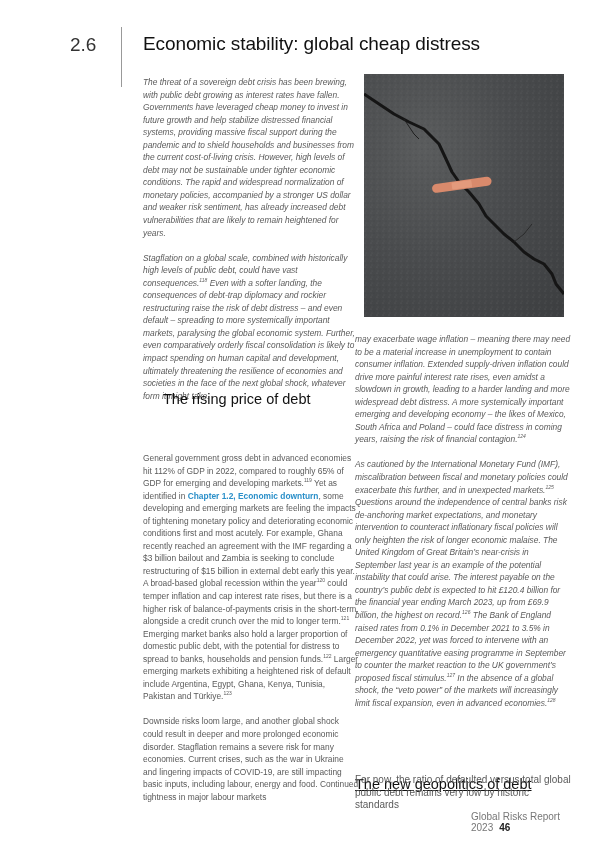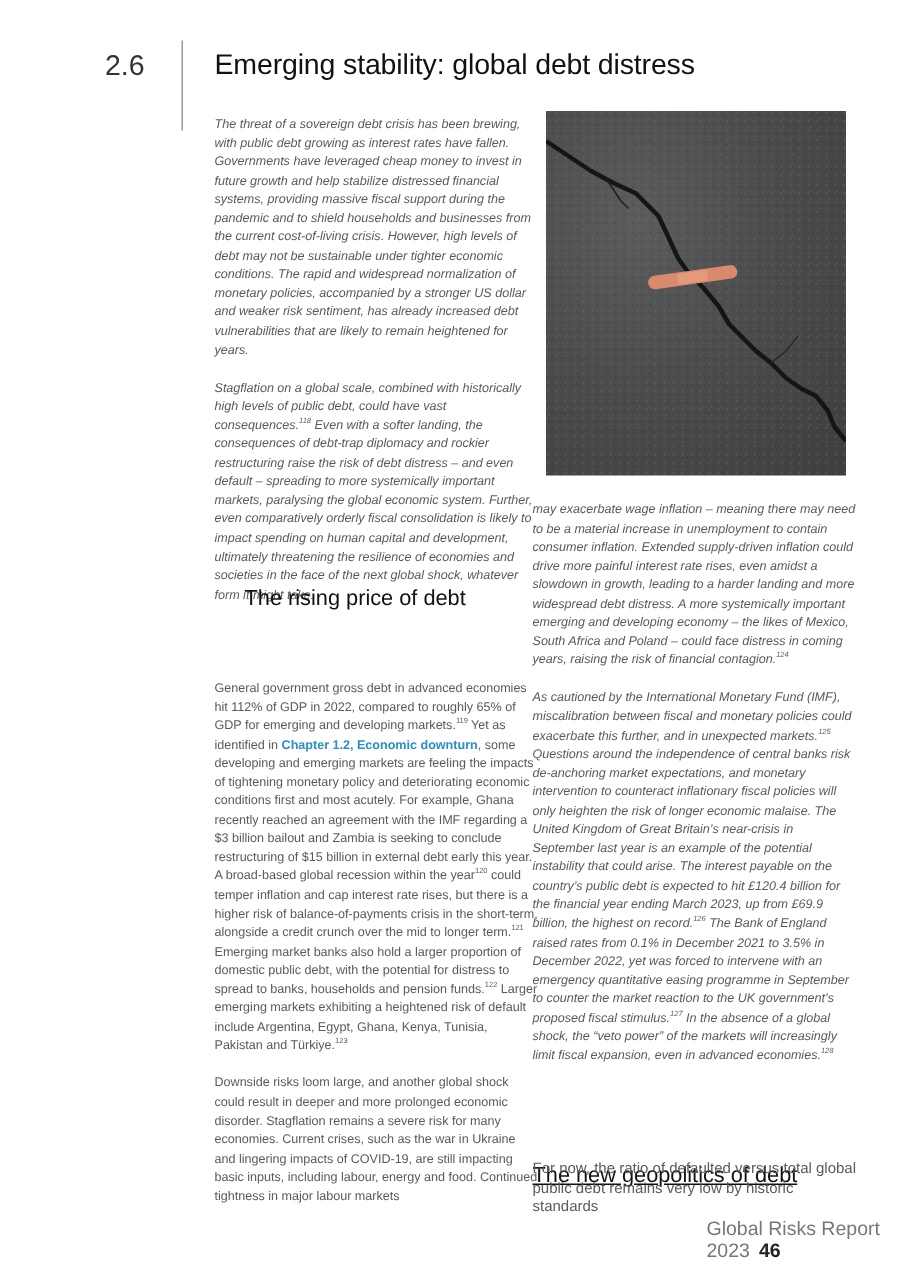--- a/index.html
+++ b/index.html
@@ -38,30 +38,30 @@
     .p-left2 p { margin: 0 0 12.5px 0; }
     .p-right2 { position: absolute; left: 355px; top: 774px; width: 216px; font-size: 10px; line-height: 12.55px; color: #5a5a5a; }
     .p-right2 p { margin: 0; }
     .photo {
       position: absolute; left: 364px; top: 74px; width: 200px; height: 243px;
       background: radial-gradient(ellipse at 30% 30%, #5a5c5d 0%, #4a4c4e 45%, #3c3e40 100%);
       overflow: hidden;
     }
     .photo svg { position: absolute; left: 0; top: 0; }
     .footer {
-      position: absolute; left: 471px; top: 811px; font-size: 13px; color: #777;
+      position: absolute; left: 471px; top: 811px; font-size: 10px; color: #777;
     }
     .footer .pg { color: #222; font-weight: bold; margin-left: 6px; }
   </style>
 </head>
 <body>
 
 <div class="section-num">2.6</div>
 <div class="vline"></div>
-<div class="page-title">Emerging stability: global debt distress</div>
+<div class="page-title">Economic stability: global cheap distress</div>
 
 <div class="photo">
   <svg width="200" height="243" viewBox="0 0 200 243">
     <defs>
       <pattern id="grain" width="6" height="6" patternUnits="userSpaceOnUse">
         <circle cx="1" cy="1" r="0.6" fill="#6b6d6e"></circle>
         <circle cx="4" cy="3" r="0.5" fill="#343637"></circle>
         <circle cx="2" cy="5" r="0.4" fill="#7a7b7a"></circle>
       </pattern>
     </defs>

